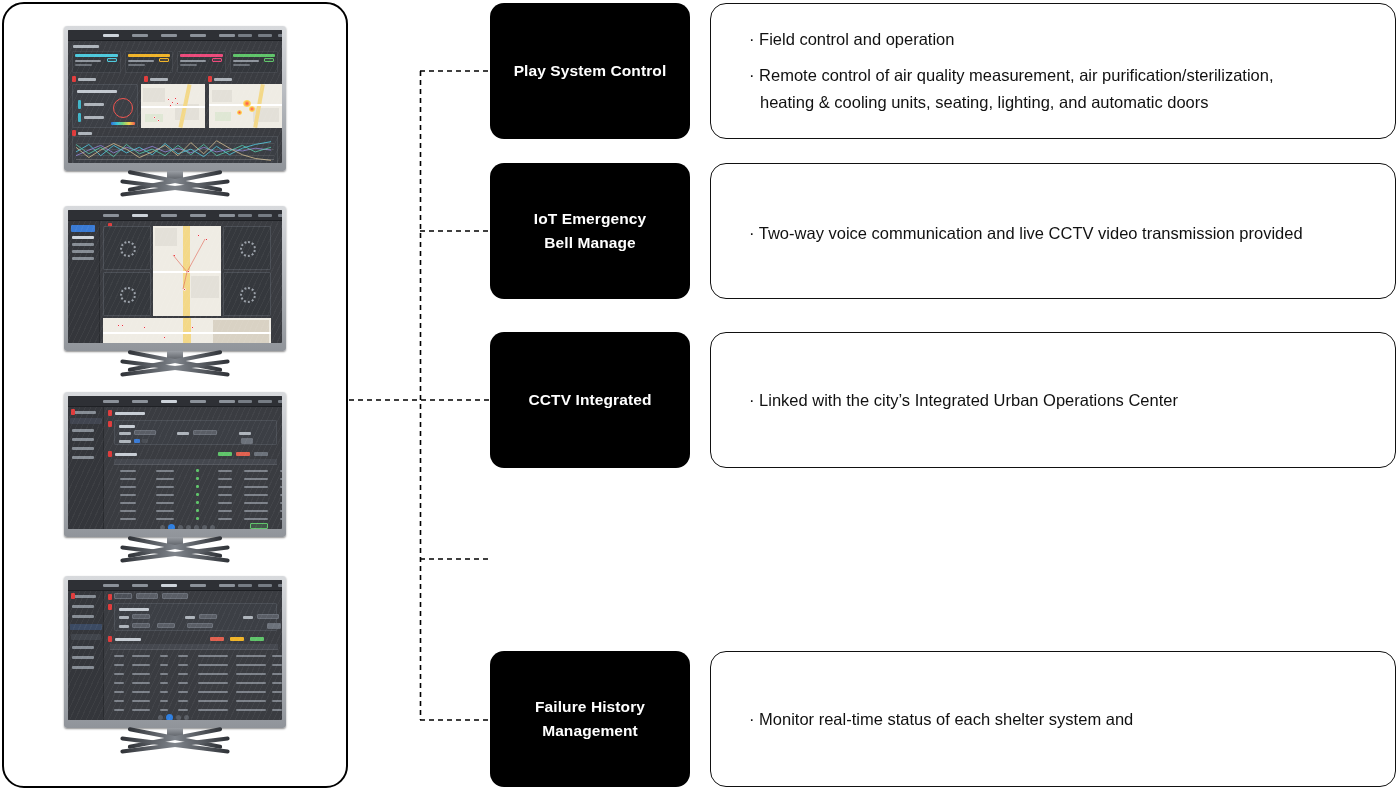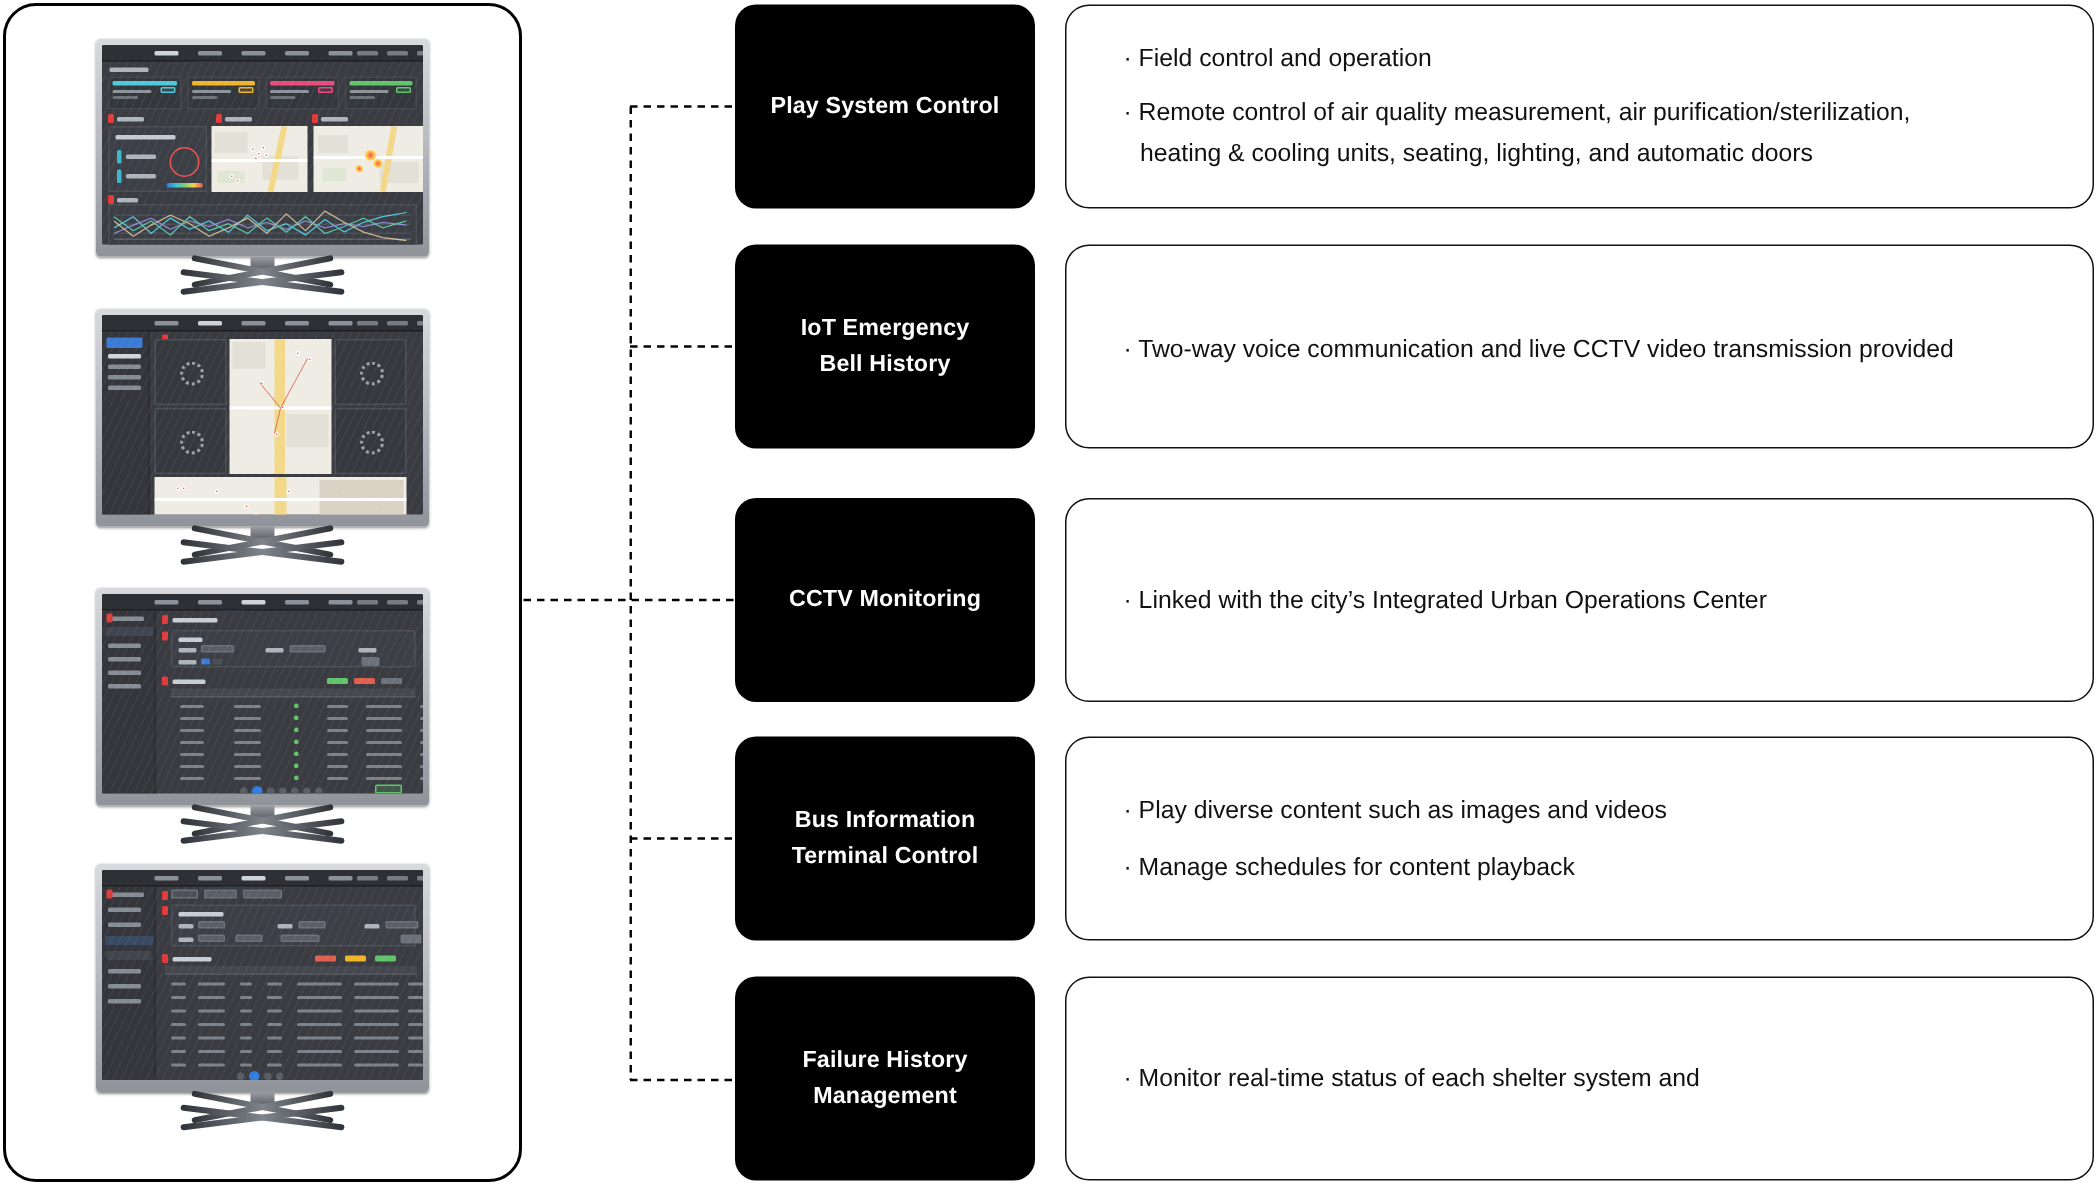--- a/index.html
+++ b/index.html
@@ -676,49 +676,37 @@
         <span>· Remote control of air quality measurement, air purification/sterilization,</span><br>
         <span style="padding-left:11px;display:inline-block">heating &amp; cooling units, seating, lighting, and automatic doors</span>
       </div>
     </div>
   </div>
 
   <div class="row" style="top:163px;height:136px;">
     <div class="title-box">
       <div>
         <div>IoT Emergency</div>
-        <div>Bell History</div>
+        <div>Bell Manage</div>
       </div>
     </div>
     <div class="desc-box">
       <div class="bullet" style="margin-top:8px">· Two-way voice communication and live CCTV video transmission provided</div>
     </div>
   </div>
 
   <div class="row" style="top:332px;height:136px;">
     <div class="title-box">
-      <span>CCTV Monitoring</span>
+      <span>CCTV Integrated</span>
     </div>
     <div class="desc-box center-one">
       <div class="bullet">· Linked with the city’s Integrated Urban Operations Center</div>
     </div>
   </div>
 
-  <div class="row" style="top:491px;height:136px;">
-    <div class="title-box">
-      <div>
-        <div>Bus Information</div>
-        <div>Terminal Control</div>
-      </div>
-    </div>
-    <div class="desc-box">
-      <div class="bullet">· Play diverse content such as images and videos</div>
-      <div class="bullet" style="margin-top:8px">· Manage schedules for content playback</div>
-    </div>
-  </div>
 
   <div class="row" style="top:651px;height:136px;">
     <div class="title-box">
       <div>
         <div>Failure History</div>
         <div>Management</div>
       </div>
     </div>
     <div class="desc-box">
       <div class="bullet">· Monitor real-time status of each shelter system and</div>

